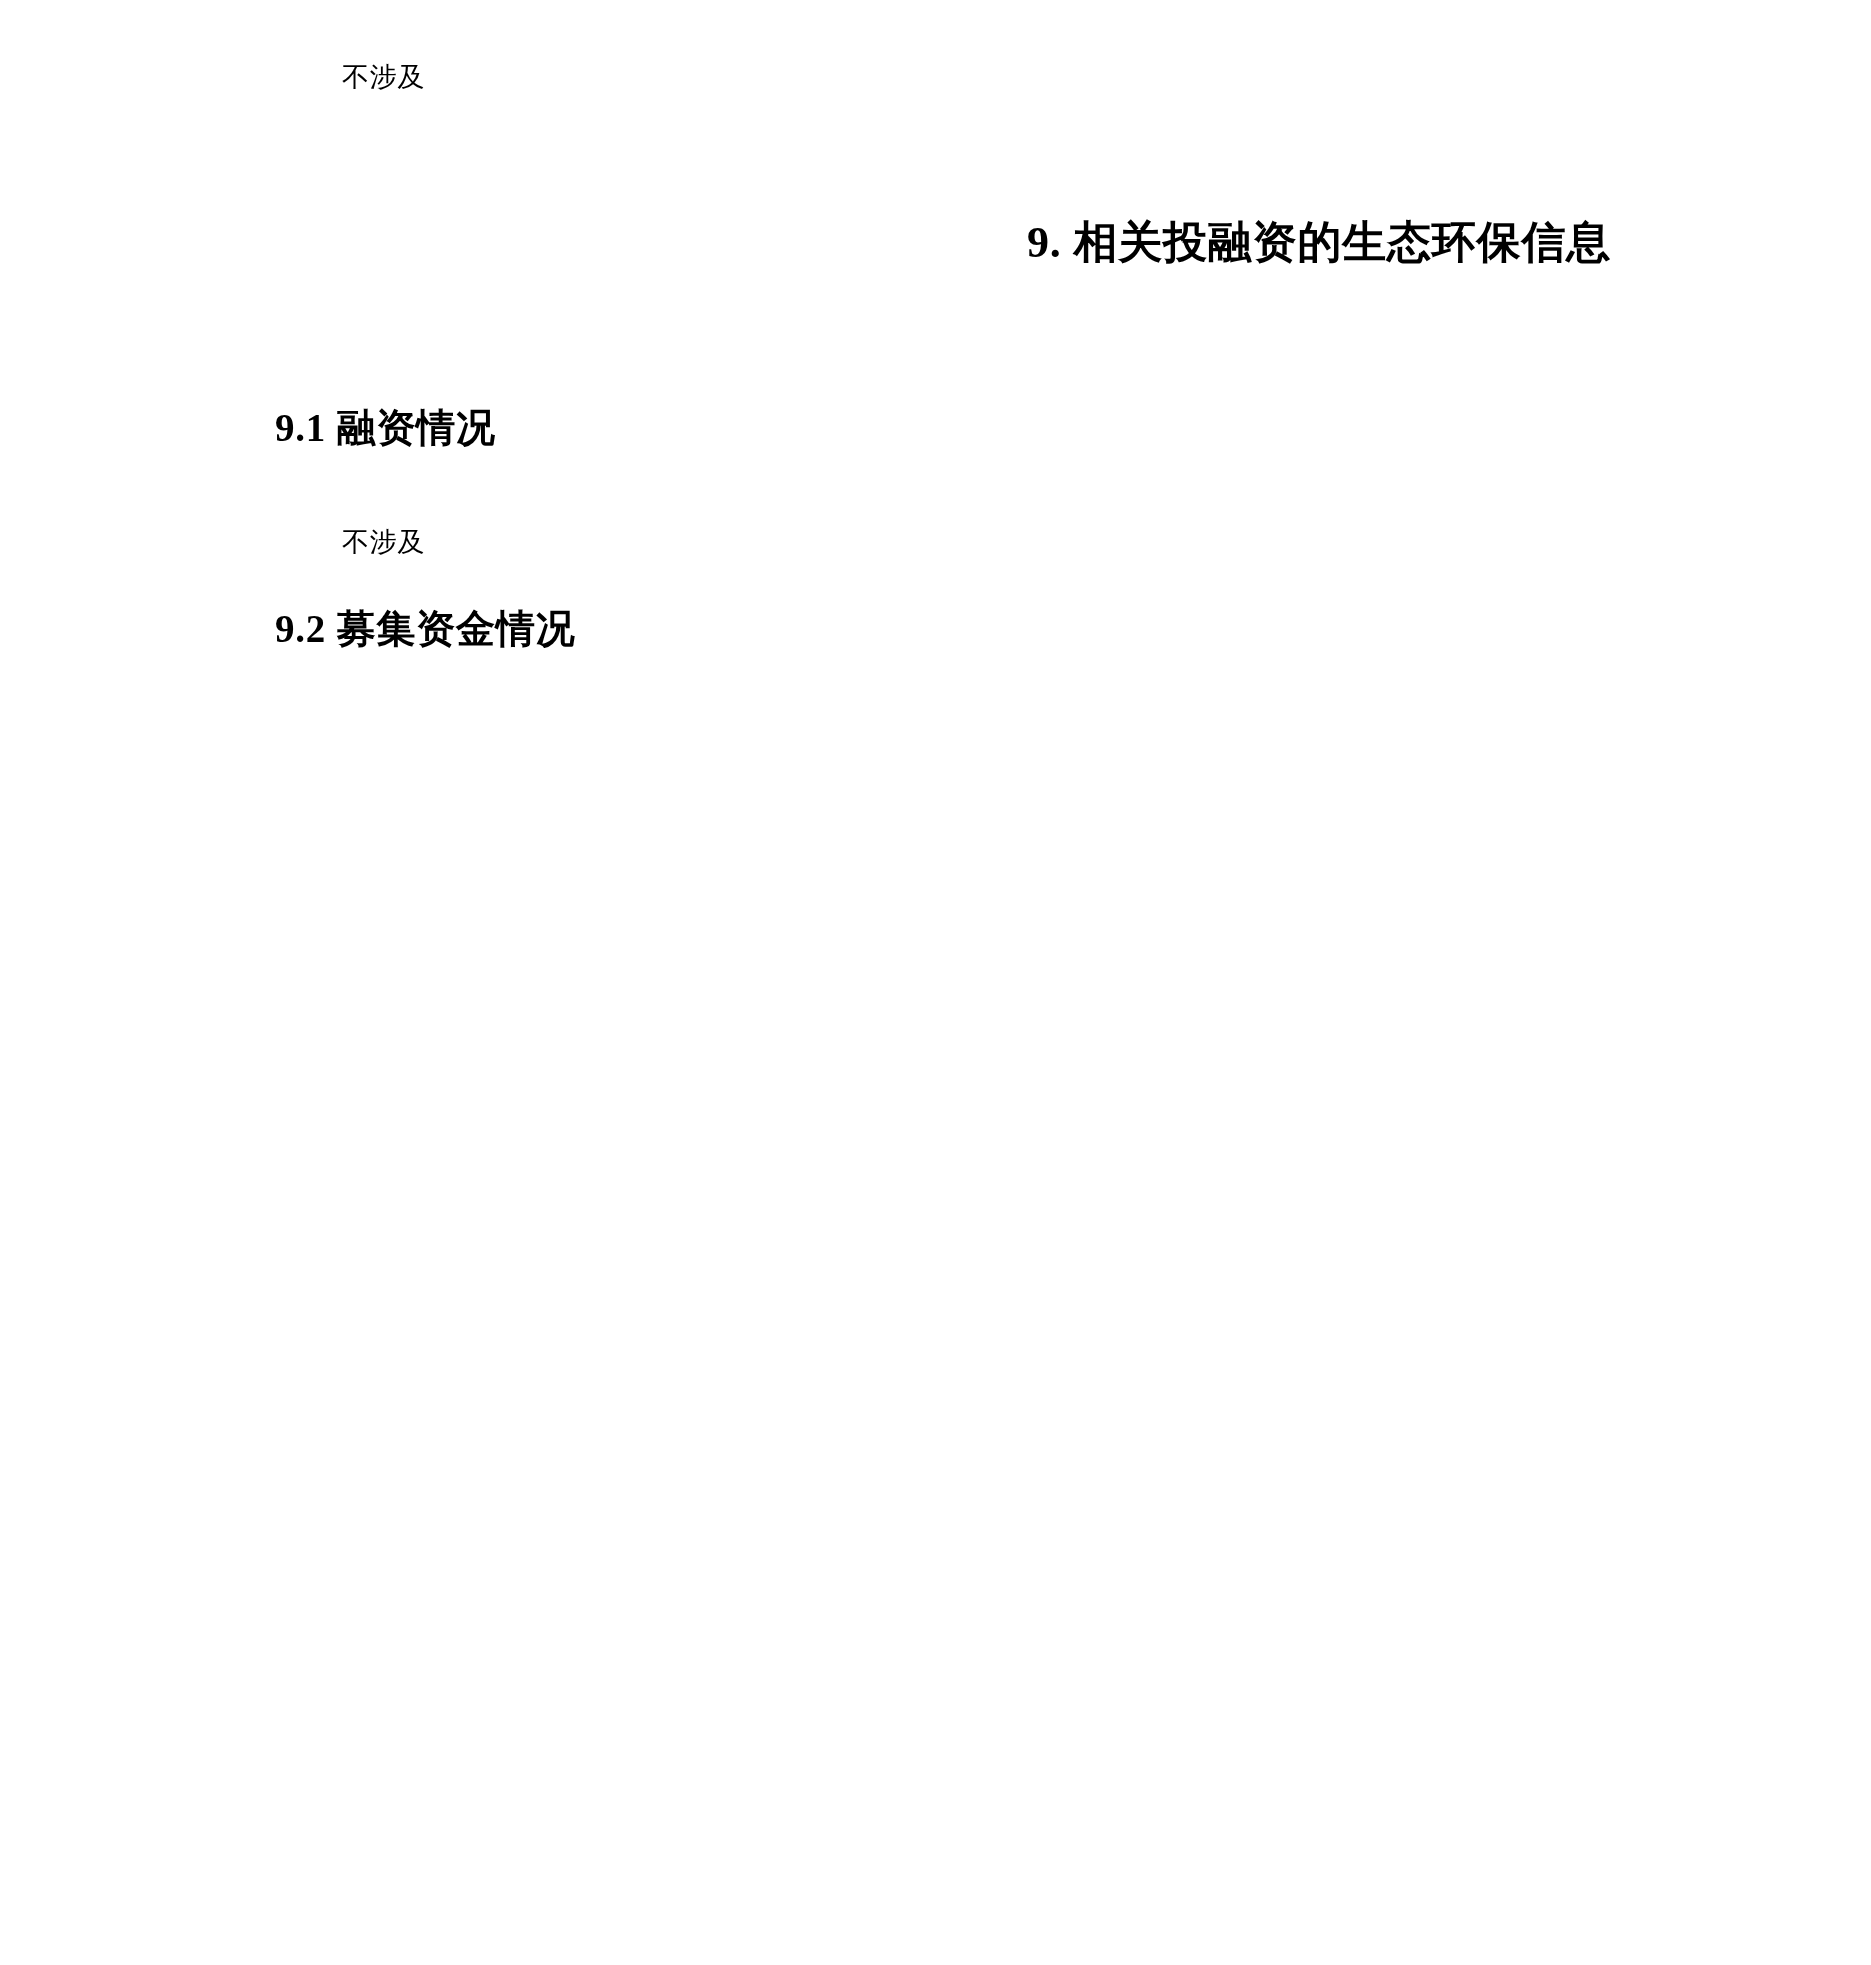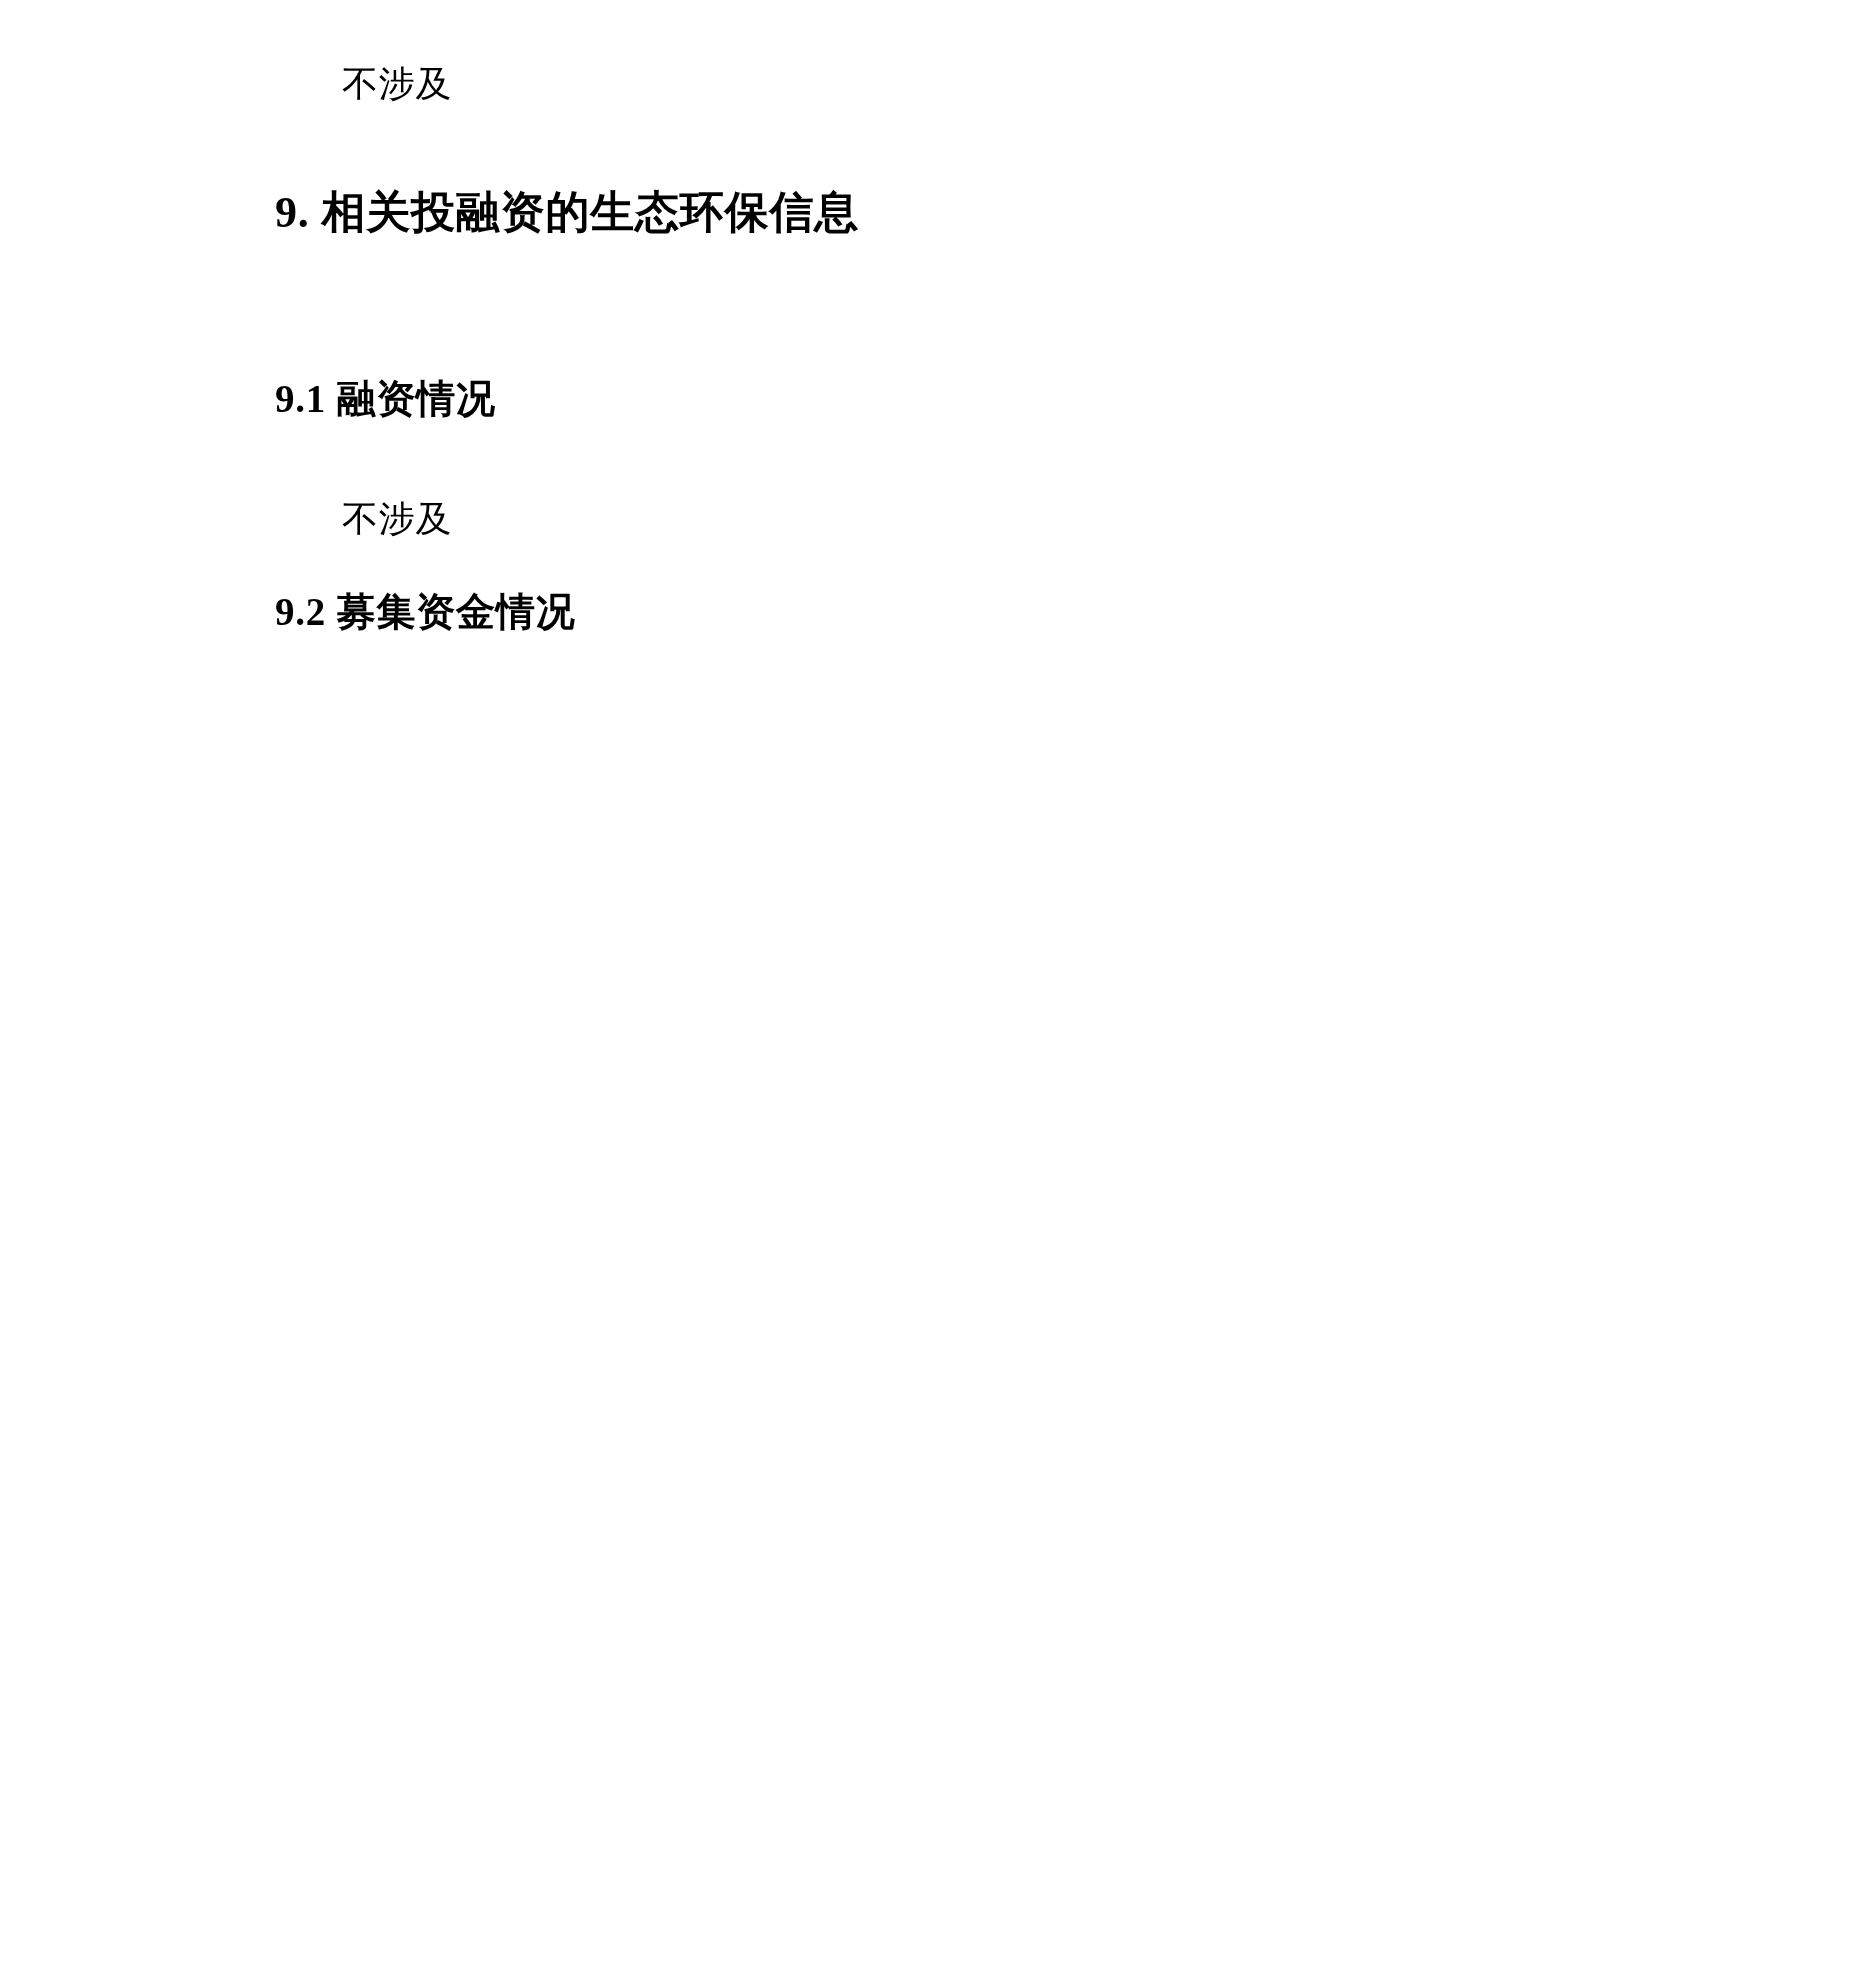--- a/index.html
+++ b/index.html
@@ -37,30 +37,30 @@
   
   .h-sub {
     font-size: 39px;
     font-weight: bold;
     line-height: 1.35;
     letter-spacing: 0.8px;
     white-space: pre;
   }
   
   .body-text {
-    font-size: 36px;
+    font-size: 27px;
     line-height: 1.4;
     letter-spacing: 0.8px;
     text-indent: 67px;
     font-weight: normal;
   }
 
   .sp-8-title   { margin-top: 220px; }
   .sp-8-body    { margin-top: 59px; }
-  .sp-9-title   { margin-top: 74px; }
+  .sp-9-title   { margin-top: 116px; text-align: right; }
   .sp-9-1       { margin-top: 130px; }
   .sp-9-1-body  { margin-top: 69px; }
   .sp-9-2       { margin-top: 41px; }
 </style>
 </head>
 <body>
 
 <div class="page">
 
   <div class="content">

